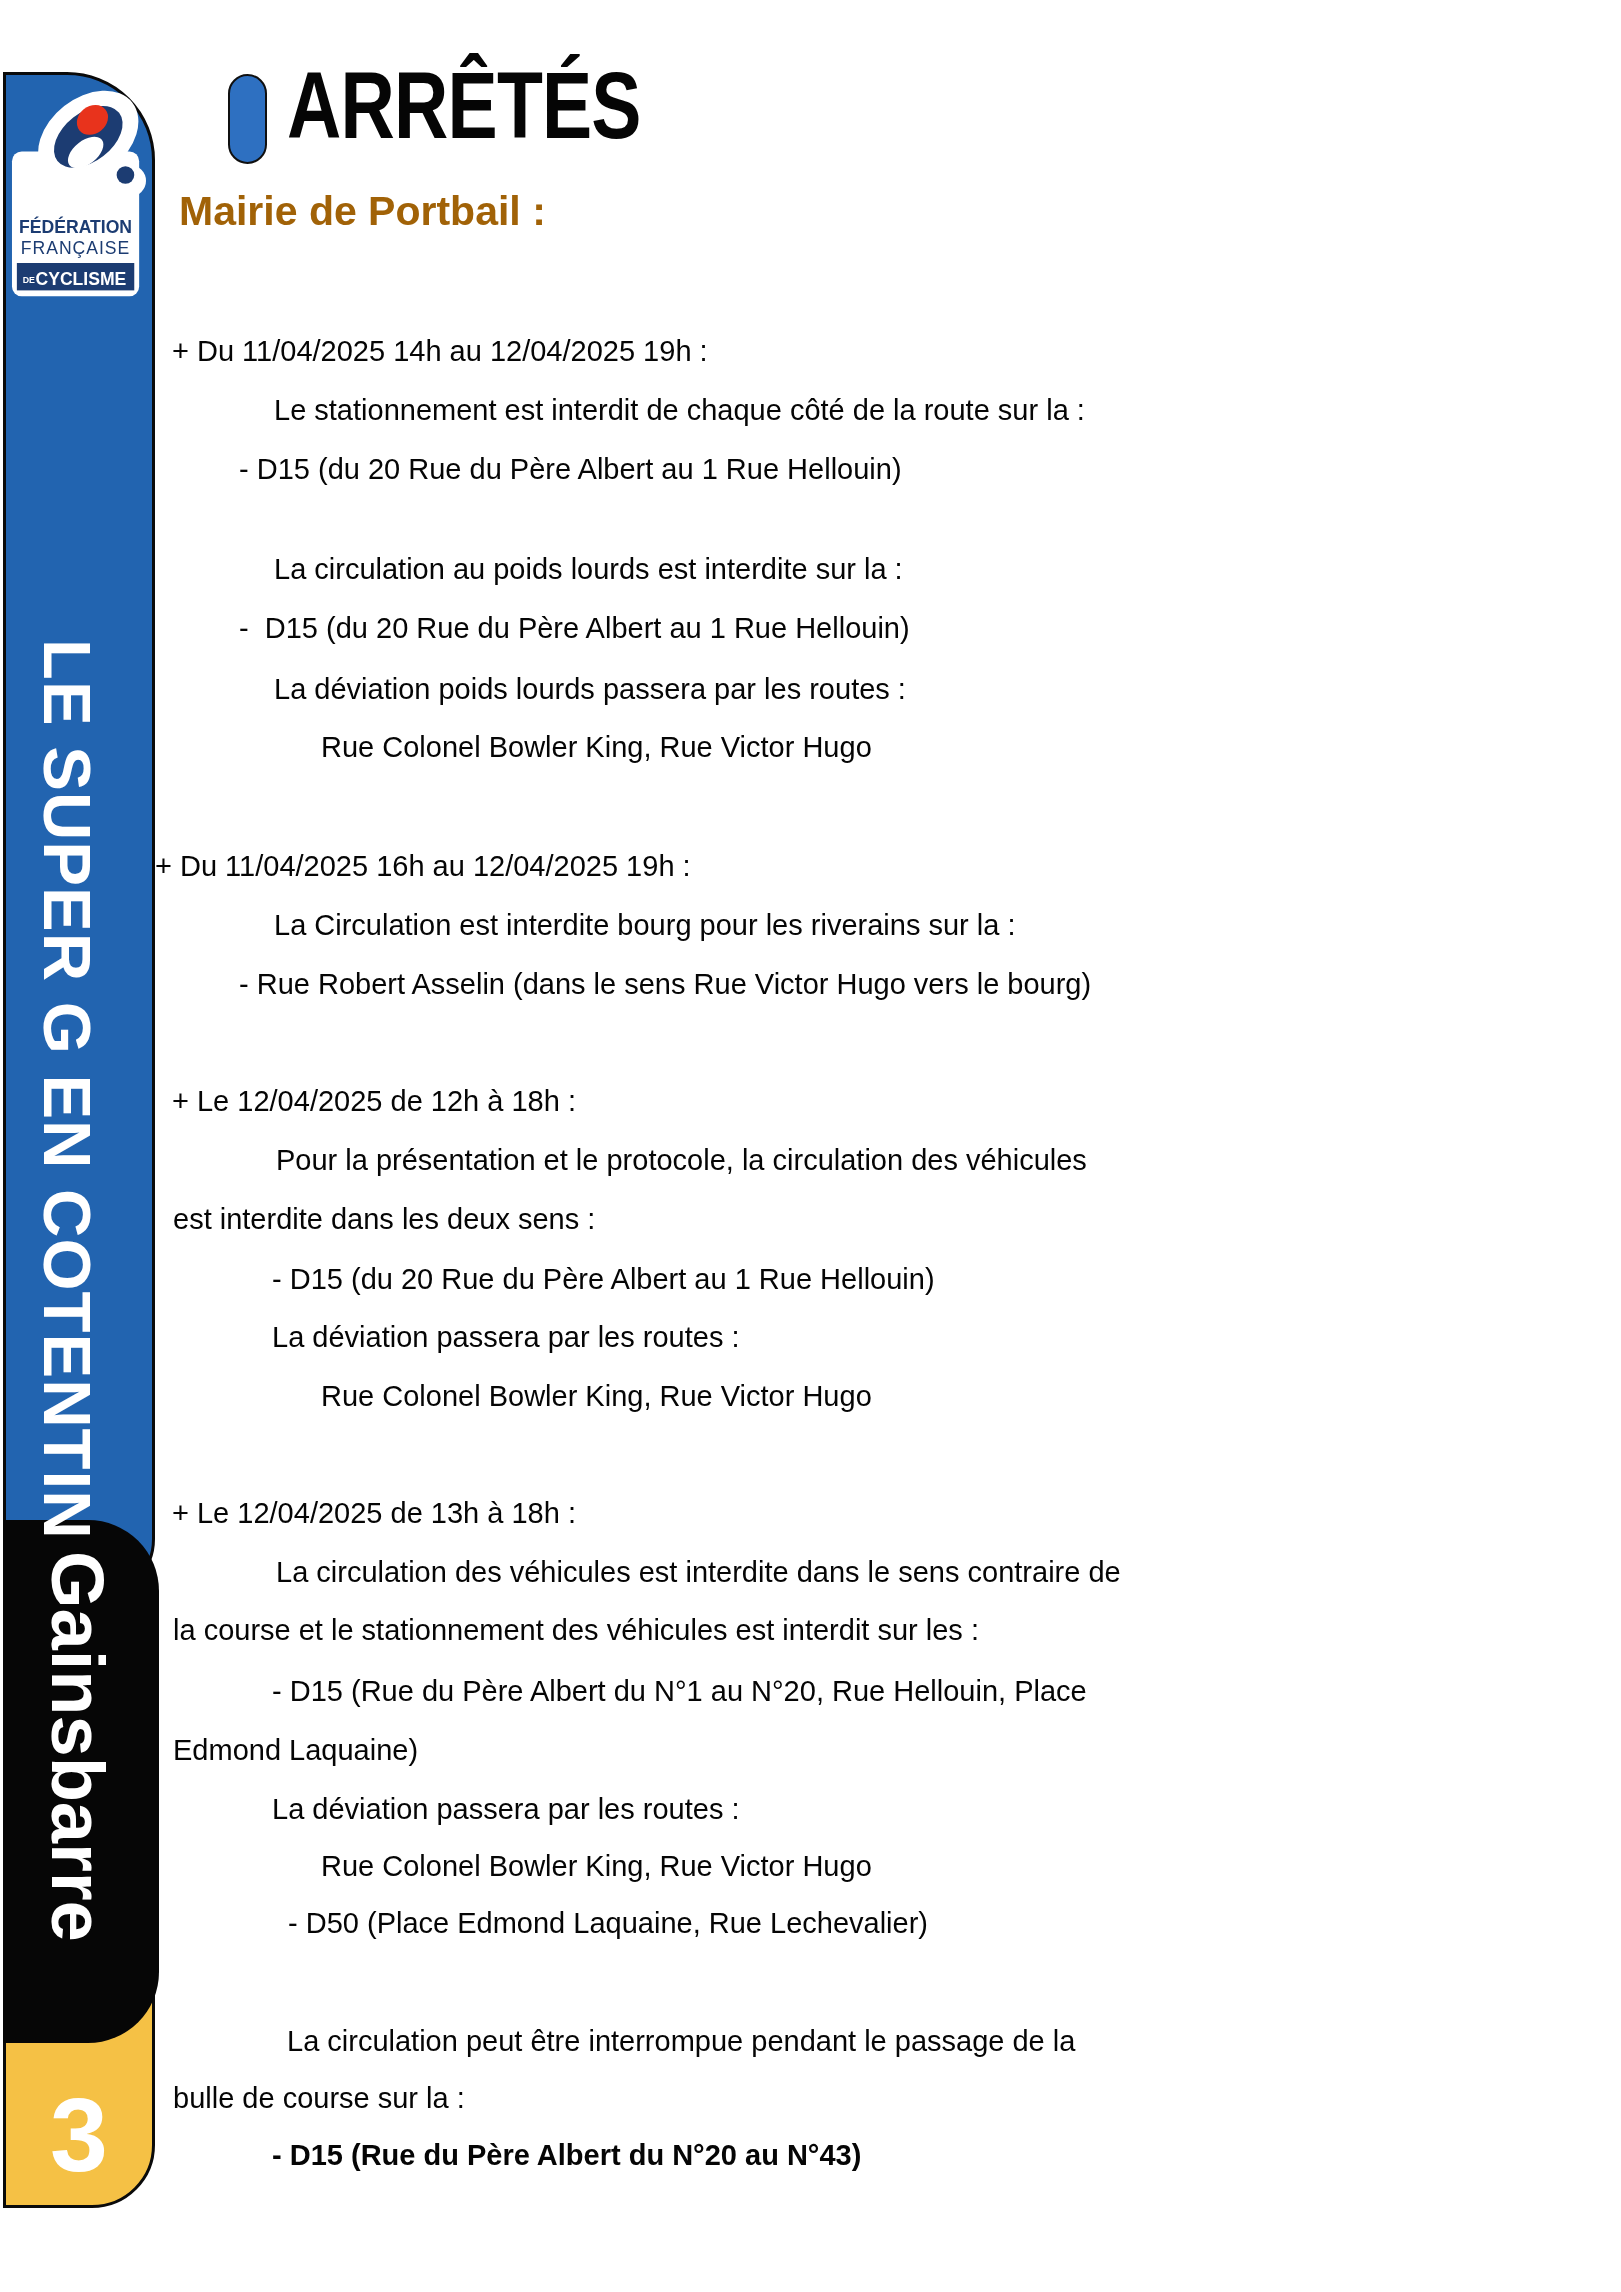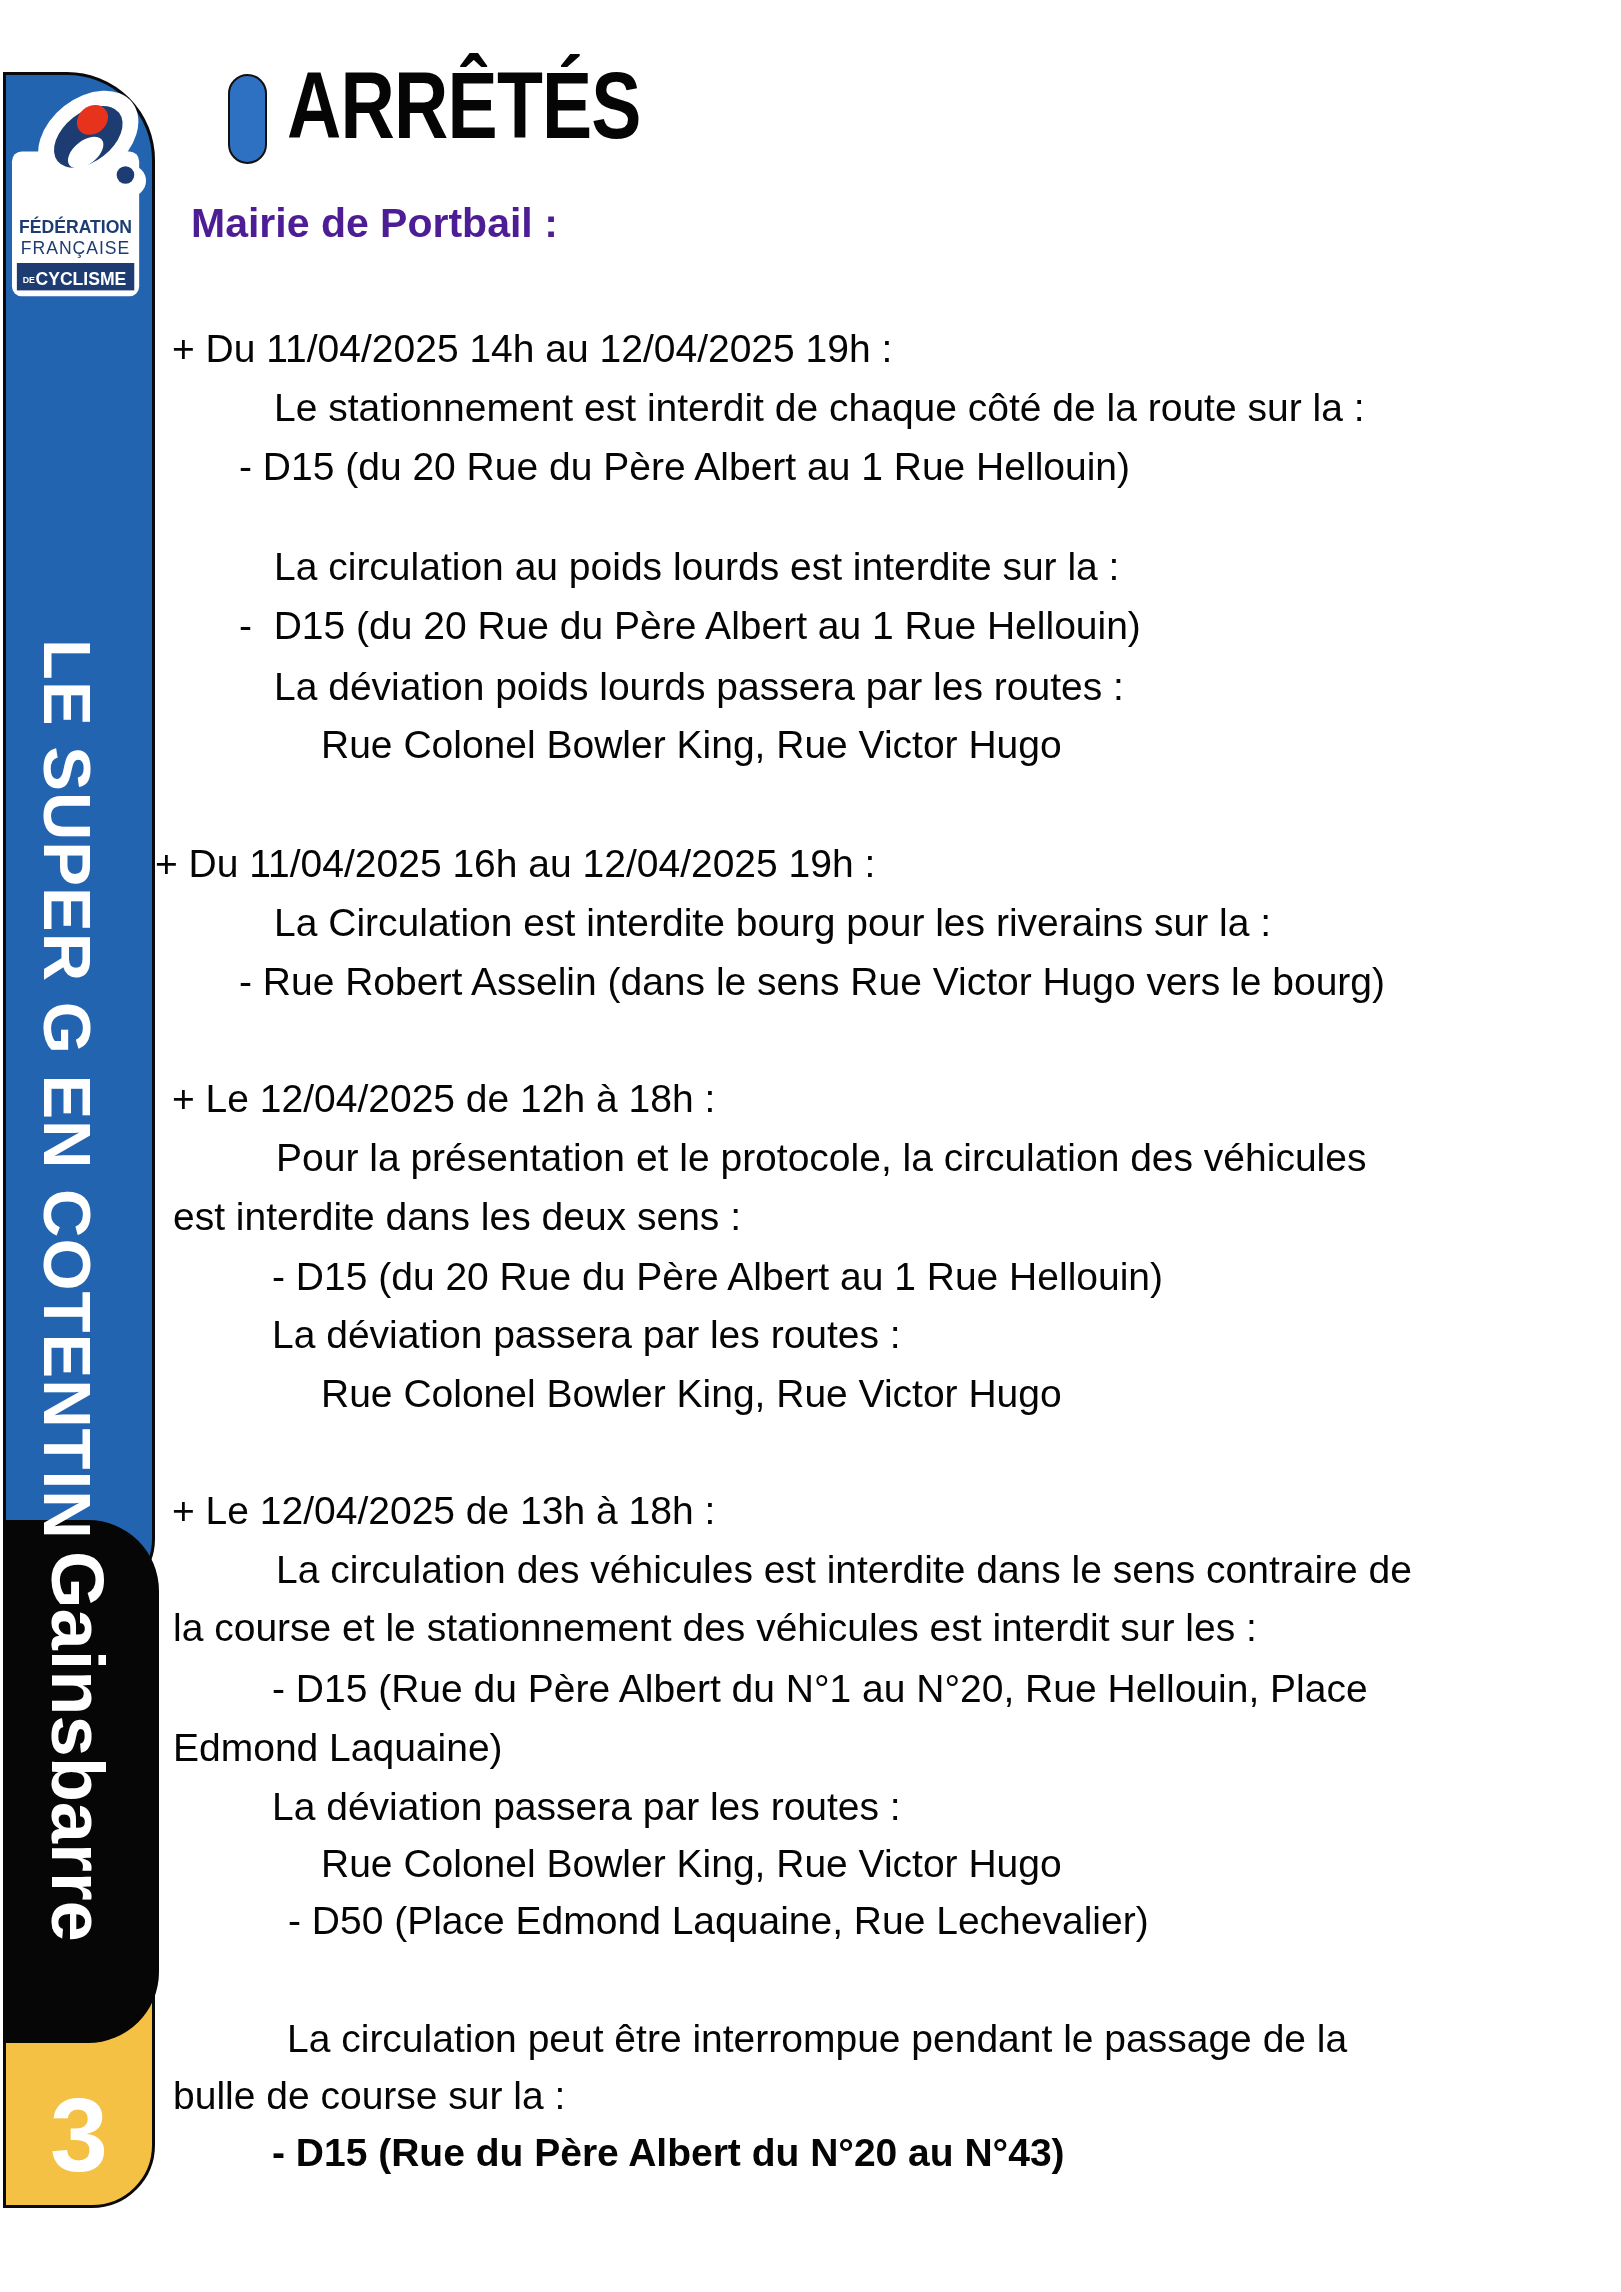--- a/index.html
+++ b/index.html
@@ -43,29 +43,30 @@
     box-sizing:border-box; background:#2E70C1; border:2.9px solid #101010;
     border-radius:19.6px; z-index:6;
   }
   .page-title {
     position:absolute; left:287px; top:59px; margin:0;
     font-size:94px; font-weight:800; line-height:1; color:#050505;
     letter-spacing:-1px; transform:scaleX(0.80); transform-origin:left top;
     white-space:nowrap;
   }
   .page-subtitle {
-    position:absolute; left:179px; top:191px; margin:12px;
-    font-size:41px; font-weight:bold; color:#4c1d95; line-height:1;
+    position:absolute; left:179px; top:191px; margin:0;
+    font-size:41px; font-weight:bold; color:#a16207; line-height:1;
     white-space:nowrap;
   }
 
   
   .body-text .line {
-    position:absolute; font-size:39px; line-height:1; white-space:pre;
+    position:absolute; font-size:29px; line-height:1; white-space:pre;
     color:#050505;
+    margin-top:8px;
   }
 </style>
 </head>
 <body>
 
 <div class="page">
 
   <div class="side-blue"></div>
   <div class="side-yellow"></div>
   <div class="side-black"></div>

